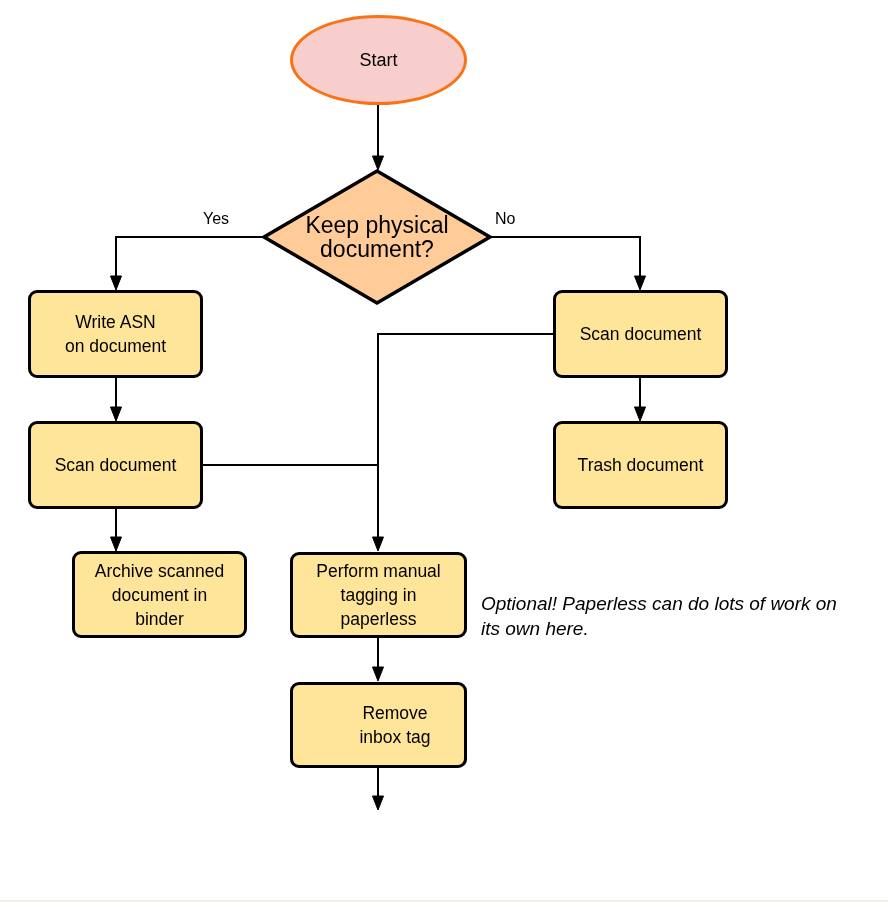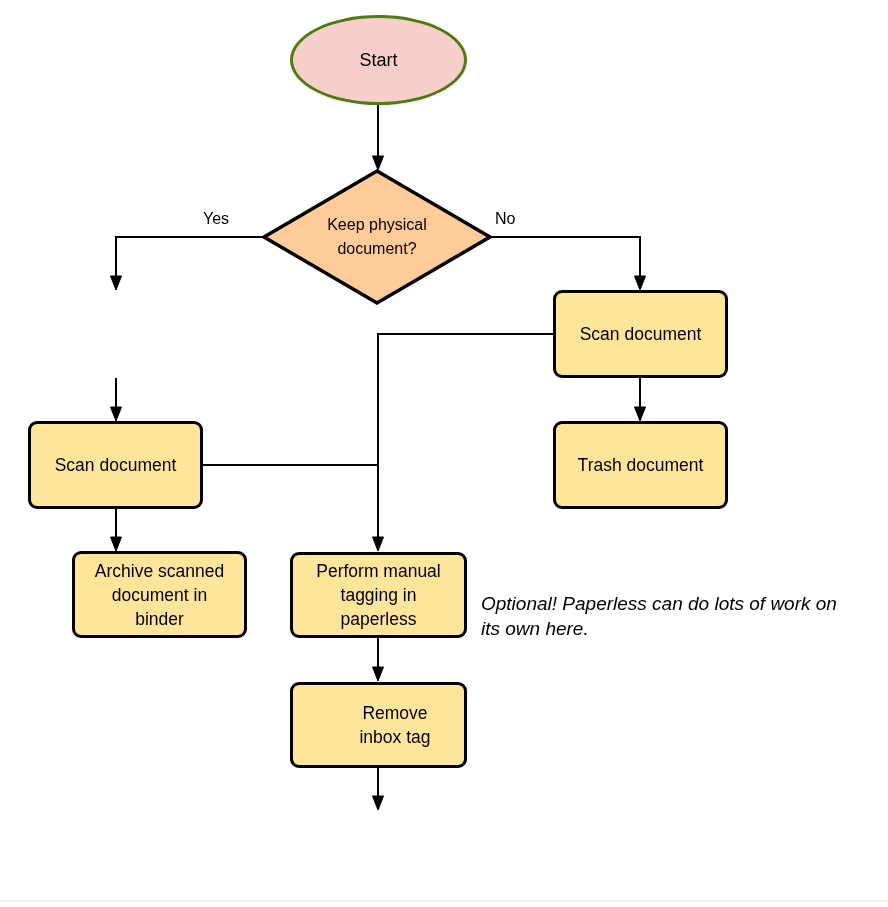--- a/index.html
+++ b/index.html
@@ -23,38 +23,38 @@
     display: flex;
     align-items: center;
     justify-content: center;
     text-align: center;
     white-space: pre-line;
     font-size: 17.5px;
     line-height: 24px;
   }
   .terminal {
     background: #F8CECC;
-    border: 3px solid #4d7c0f;
+    border: 3px solid #f97316;
     border-radius: 50%;
     font-size: 18px;
   }
   .process {
     background: #FFE599;
     border: 3px solid #000000;
     border-radius: 9px;
   }
   .decision-label {
     position: absolute;
     box-sizing: border-box;
     display: flex;
     align-items: center;
     justify-content: center;
     text-align: center;
     white-space: pre-line;
-    font-size: 16px;
+    font-size: 23px;
     line-height: 24px;
   }
   .edge-label {
     position: absolute;
     font-size: 16px;
     text-align: left;
     white-space: nowrap;
   }
   .annotation {
     position: absolute;
@@ -123,20 +123,22 @@
 
   <div class="node terminal n-start">Start</div>
 
   <div class="decision-label n-decision">Keep physical
 document?</div>
 
   <div class="edge-label l-yes">Yes</div>
 
   <div class="edge-label l-no">No</div>
 
+  <div class="node process n-writeasn">Write ASN
+on document</div>
 
   <div class="node process n-scan-l">Scan document</div>
 
   <div class="node process n-archive">Archive scanned
 document in
 binder</div>
 
   <div class="node process n-scan-r">Scan document</div>
 
   <div class="node process n-trash">Trash document</div>

